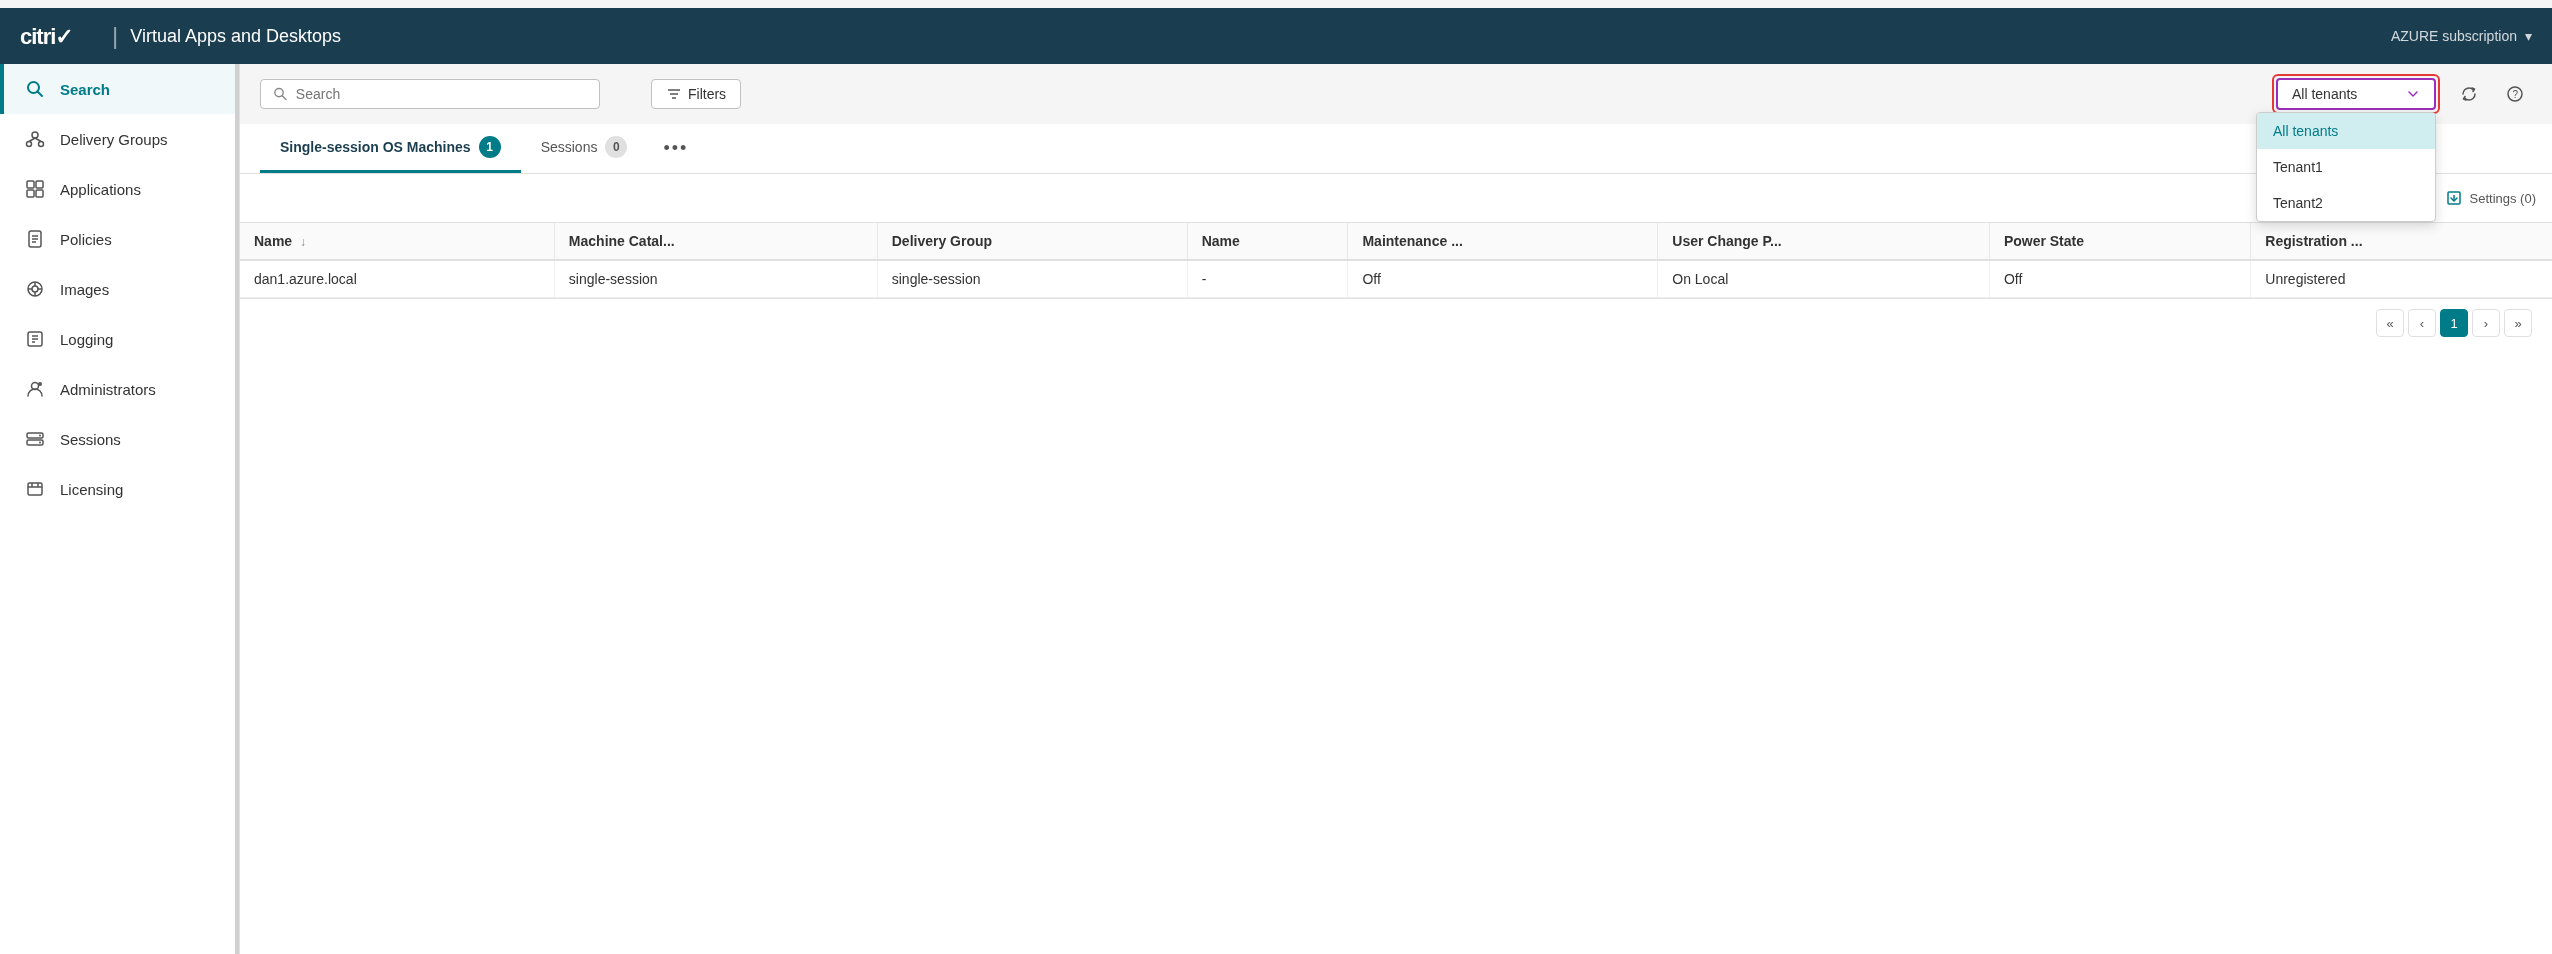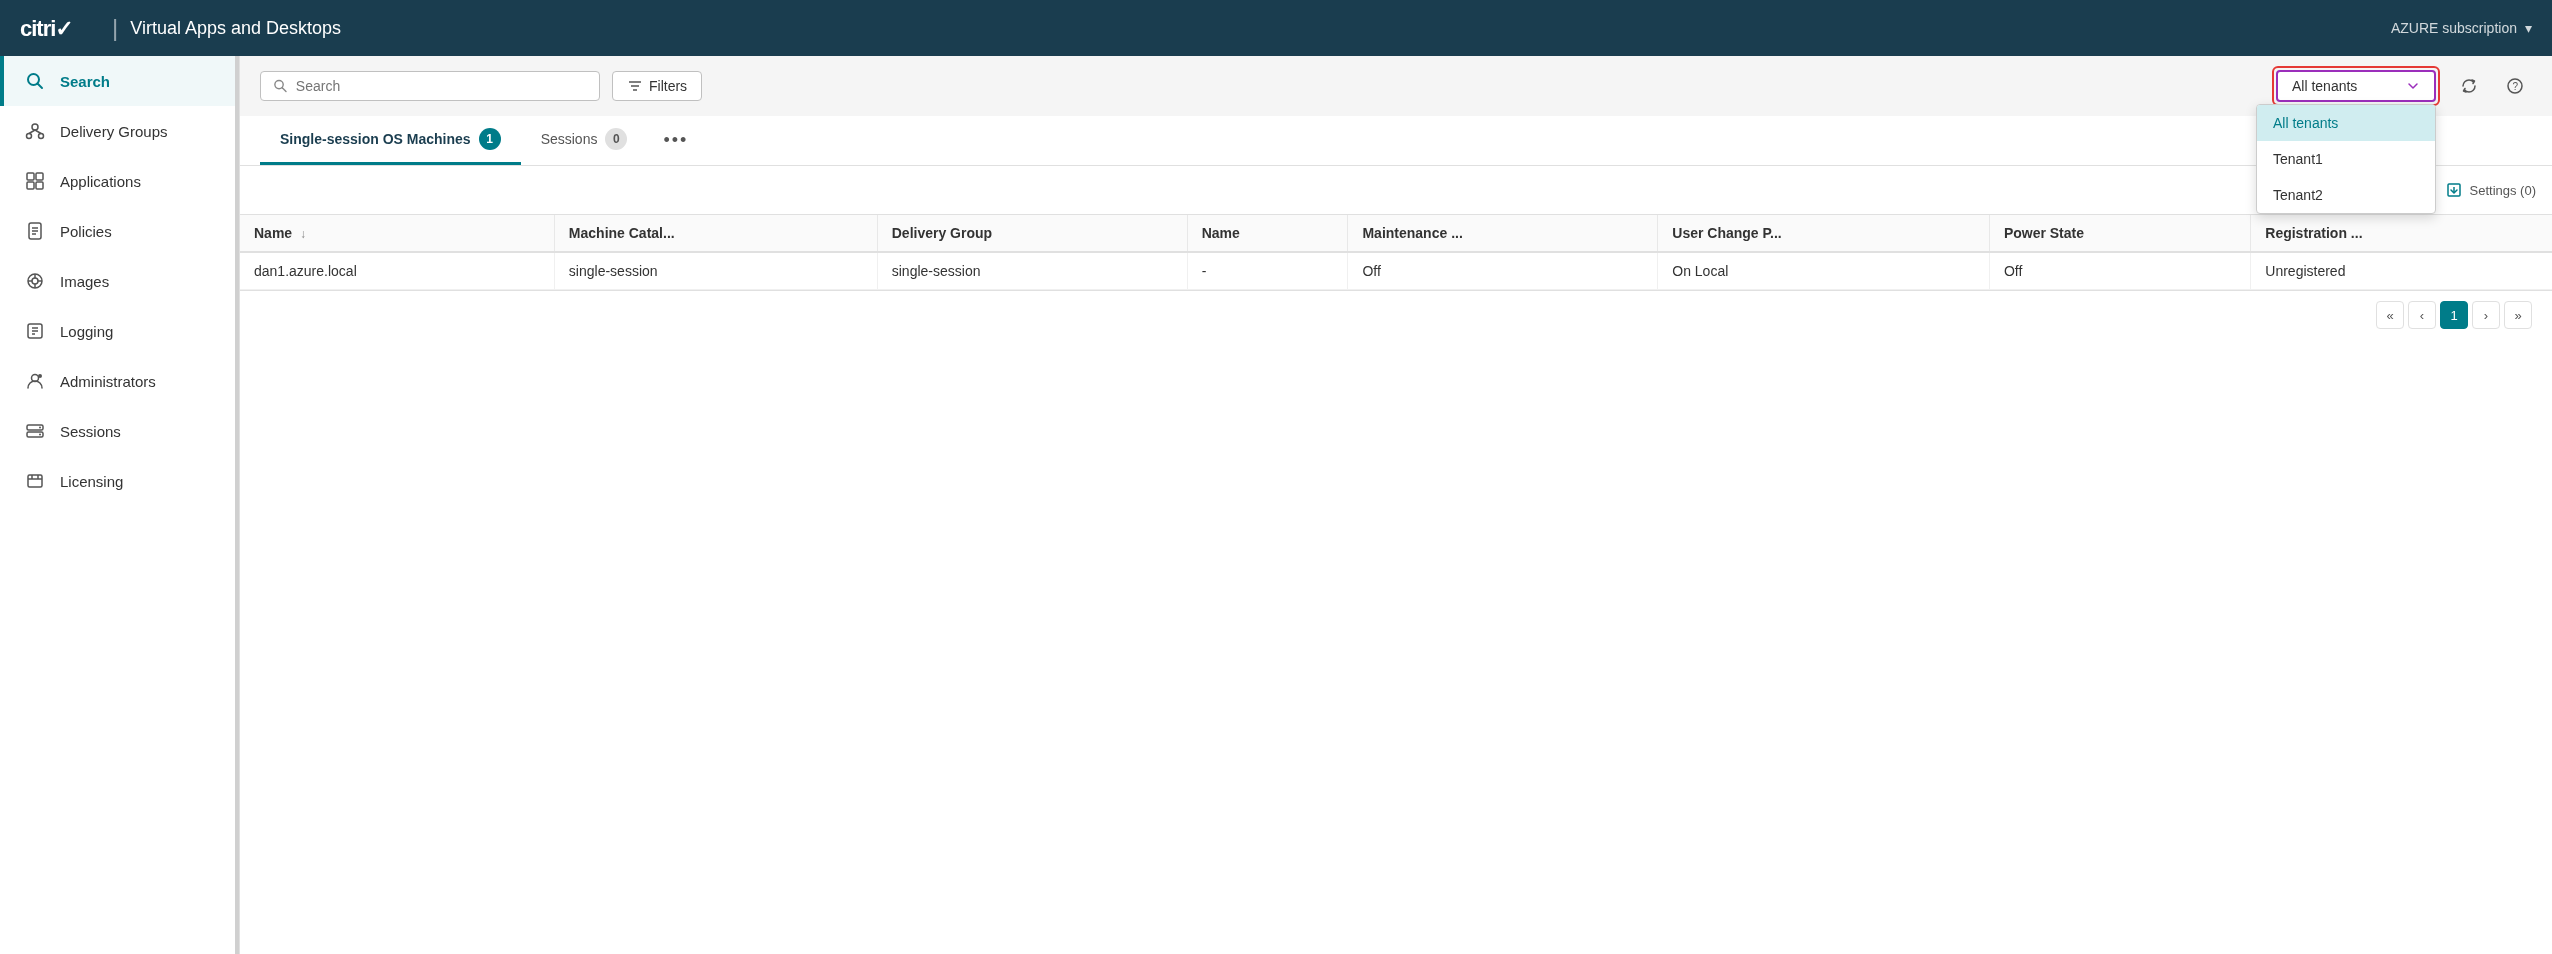--- a/index.html
+++ b/index.html
@@ -6,20 +6,21 @@
     body { font-family: -apple-system, BlinkMacSystemFont, 'Segoe UI', Arial, sans-serif; background: #f5f5f5; overflow: hidden; }
 
     
     .top-header {
       background: #1a3d4f;
       height: 56px;
       display: flex;
       align-items: center;
       padding: 0 20px;
       justify-content: space-between;
+      margin-top: 8px;
     }
     .top-header-left {
       display: flex;
       align-items: center;
       gap: 12px;
     }
     .citrix-logo {
       color: white;
       font-size: 22px;
       font-weight: bold;
@@ -132,20 +133,21 @@
       display: flex;
       align-items: center;
       gap: 6px;
       padding: 6px 14px;
       border: 1px solid #c0c0c0;
       border-radius: 4px;
       background: white;
       cursor: pointer;
       font-size: 14px;
       color: #333;
+      margin-left: 39px;
     }
     .toolbar-spacer { flex: 1; }
     .tenant-dropdown-wrapper {
       position: relative;
     }
     .tenant-dropdown-btn {
       display: flex;
       align-items: center;
       gap: 8px;
       padding: 6px 14px;

